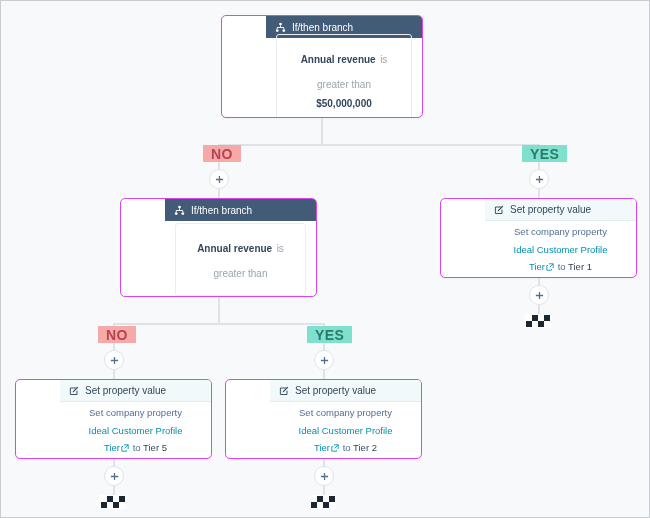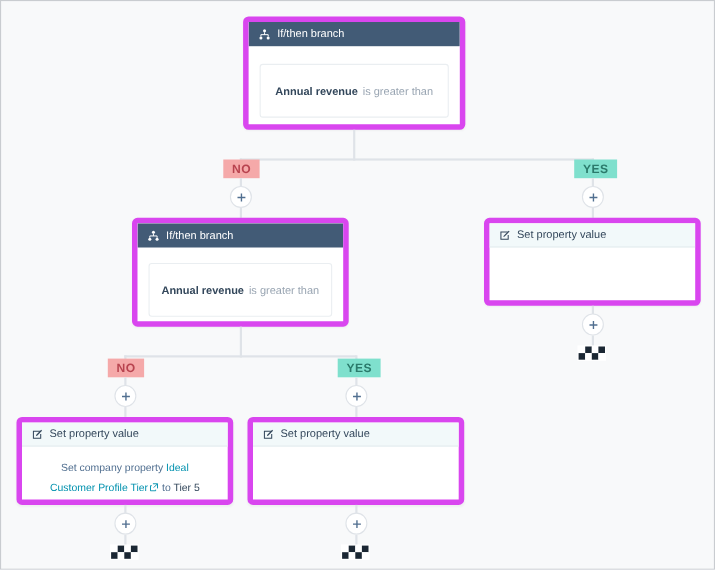--- a/index.html
+++ b/index.html
@@ -51,43 +51,44 @@
 
   
   .badge {
     position: absolute;
     height: 17px;
     min-width: 32px;
     padding: 0 8px;
     display: flex;
     align-items: center;
     justify-content: center;
-    font-size: 11px;
+    font-size: 14px;
     font-weight: bold;
     letter-spacing: 0.4px;
     box-sizing: border-box;
   }
   .badge-no {
     background: #f5a9a9;
     color: #b8434f;
   }
   .badge-yes {
     background: #7fe0cd;
     color: #2b7a6b;
   }
 
   
   .card {
     position: absolute;
     background: #ffffff;
-    border: 5px solid #d946ef;
+    border: 1px solid #d946ef;
     border-radius: 5px;
     box-sizing: border-box;
     overflow: hidden;
     box-shadow: 0 1px 2px rgba(0,0,0,0.04);
+    padding-left: 44px;
   }
 
   .card-header {
     height: 22px;
     display: flex;
     align-items: center;
     padding: 0 9px;
     box-sizing: border-box;
     font-size: 10px;
   }
@@ -181,20 +182,21 @@
         </svg>
       </span>
       <span>If/then branch</span>
     </div>
     <div class="card-body" style="height:81px;">
       <div class="cond-box">
         <div>
           <span class="cond-prop">Annual revenue</span>
           <span class="cond-line1">is greater than</span>
         </div>
+        <div class="cond-value">$50,000,000</div>
       </div>
     </div>
   </div>
 
   <div class="vline" style="left:320px; top:117px; height:28px;"></div>
 
   <div class="hline" style="left:217px; top:143px; width:322px;"></div>
 
   <div class="vline" style="left:217px; top:143px; height:12px;"></div>
 
@@ -221,20 +223,34 @@
 
   <div class="card" style="left:439px; top:197px; width:197px; height:80px;">
     <div class="card-header header-action">
       <span class="hdr-icon">
         <svg width="10" height="10" viewBox="0 0 16 16">
           <path d="M13.5 1.2 L14.8 2.5 L7.6 9.7 L5.8 10.2 L6.3 8.4 Z" fill="#33475b"></path>
           <path d="M12.2 3.2 L2.2 3.2 L2.2 13.6 L12.8 13.6 L12.8 7.4" stroke="#33475b" stroke-width="1.5" fill="none"></path>
         </svg>
       </span>
       <span>Set property value</span>
+    </div>
+    <div class="card-body" style="height:57px;">
+      <div class="action-text">
+        <span>Set company property</span>
+        <span class="prop-link">Ideal Customer Profile Tier</span><span class="ext-icon">
+          <svg width="8" height="8" viewBox="0 0 12 12">
+            <path d="M4.5 1.2 L10.8 1.2 L10.8 7.5" stroke="#0091ae" stroke-width="1.3" fill="none"></path>
+            <path d="M10.8 1.2 L5.6 6.4" stroke="#0091ae" stroke-width="1.3" fill="none"></path>
+            <path d="M8.2 9.2 L8.2 10.8 L1.2 10.8 L1.2 3.8 L2.9 3.8" stroke="#0091ae" stroke-width="1.3" fill="none"></path>
+          </svg>
+        </span>
+        <span>to</span>
+        <span class="tier-val">Tier 1</span>
+      </div>
     </div>
   </div>
 
   <div class="vline" style="left:537px; top:277px; height:8px;"></div>
   <div class="plus-node" style="left:528px; top:284px;">
     <svg width="9" height="9" viewBox="0 0 10 10">
       <path d="M5 1 L5 9 M1 5 L9 5" stroke="#516f90" stroke-width="1.4"></path>
     </svg>
   </div>
   <div class="vline" style="left:537px; top:304px; height:10px;"></div>
@@ -343,20 +359,34 @@
   <div class="card" style="left:224px; top:378px; width:197px; height:80px;">
     <div class="card-header header-action">
       <span class="hdr-icon">
         <svg width="10" height="10" viewBox="0 0 16 16">
           <path d="M13.5 1.2 L14.8 2.5 L7.6 9.7 L5.8 10.2 L6.3 8.4 Z" fill="#33475b"></path>
           <path d="M12.2 3.2 L2.2 3.2 L2.2 13.6 L12.8 13.6 L12.8 7.4" stroke="#33475b" stroke-width="1.5" fill="none"></path>
         </svg>
       </span>
       <span>Set property value</span>
     </div>
+    <div class="card-body" style="height:57px;">
+      <div class="action-text">
+        <span>Set company property</span>
+        <span class="prop-link">Ideal Customer Profile Tier</span><span class="ext-icon">
+          <svg width="8" height="8" viewBox="0 0 12 12">
+            <path d="M4.5 1.2 L10.8 1.2 L10.8 7.5" stroke="#0091ae" stroke-width="1.3" fill="none"></path>
+            <path d="M10.8 1.2 L5.6 6.4" stroke="#0091ae" stroke-width="1.3" fill="none"></path>
+            <path d="M8.2 9.2 L8.2 10.8 L1.2 10.8 L1.2 3.8 L2.9 3.8" stroke="#0091ae" stroke-width="1.3" fill="none"></path>
+          </svg>
+        </span>
+        <span>to</span>
+        <span class="tier-val">Tier 2</span>
+      </div>
+    </div>
   </div>
 
   <div class="vline" style="left:322px; top:458px; height:8px;"></div>
   <div class="plus-node" style="left:313px; top:465px;">
     <svg width="9" height="9" viewBox="0 0 10 10">
       <path d="M5 1 L5 9 M1 5 L9 5" stroke="#516f90" stroke-width="1.4"></path>
     </svg>
   </div>
   <div class="vline" style="left:322px; top:485px; height:10px;"></div>
   <div class="flag" style="left:309px; top:494px;">

